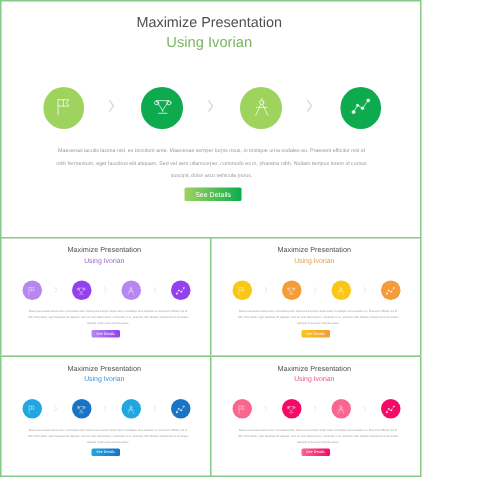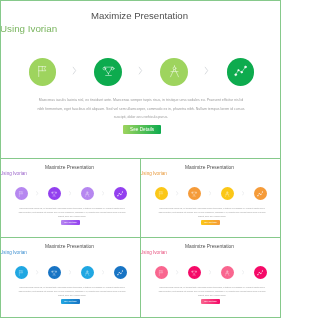--- a/index.html
+++ b/index.html
@@ -8,21 +8,21 @@
 
   .slide{position:absolute;background:#fff;box-sizing:border-box;border:1px solid #86c98b;overflow:hidden;}
   .inner{position:absolute;left:-1px;top:-1px;width:100%;height:100%;}
   .hero{left:0;top:0;width:281px;height:159px;}
   .tl{left:0;top:158px;width:141px;height:80px;}
   .tr{left:140px;top:158px;width:141px;height:80px;}
   .bl{left:0;top:237px;width:141px;height:81px;}
   .br{left:140px;top:237px;width:141px;height:81px;}
 
   .title{position:absolute;width:100%;text-align:center;color:#4f4f4f;white-space:nowrap;}
-  .subtitle{position:absolute;width:100%;text-align:left;white-space:nowrap;}
+  .subtitle{position:absolute;width:100%;text-align:center;white-space:nowrap;}
   .step{position:absolute;border-radius:50%;display:flex;align-items:center;justify-content:center;}
   .chev{position:absolute;color:#d8dadb;line-height:1;font-family:"DejaVu Sans",sans-serif;}
 
   .para{position:absolute;text-align:center;color:#9a9a9a;}
   .btn{position:absolute;border-radius:1px;color:#ffffff;text-align:center;display:flex;align-items:center;justify-content:center;}
 
   
   .hero .title{top:9.9px;font-size:9.6px;}
   .hero .subtitle{top:23.3px;font-size:9.8px;}
   .hero .step{width:27.8px;height:27.8px;top:57.8px;}

